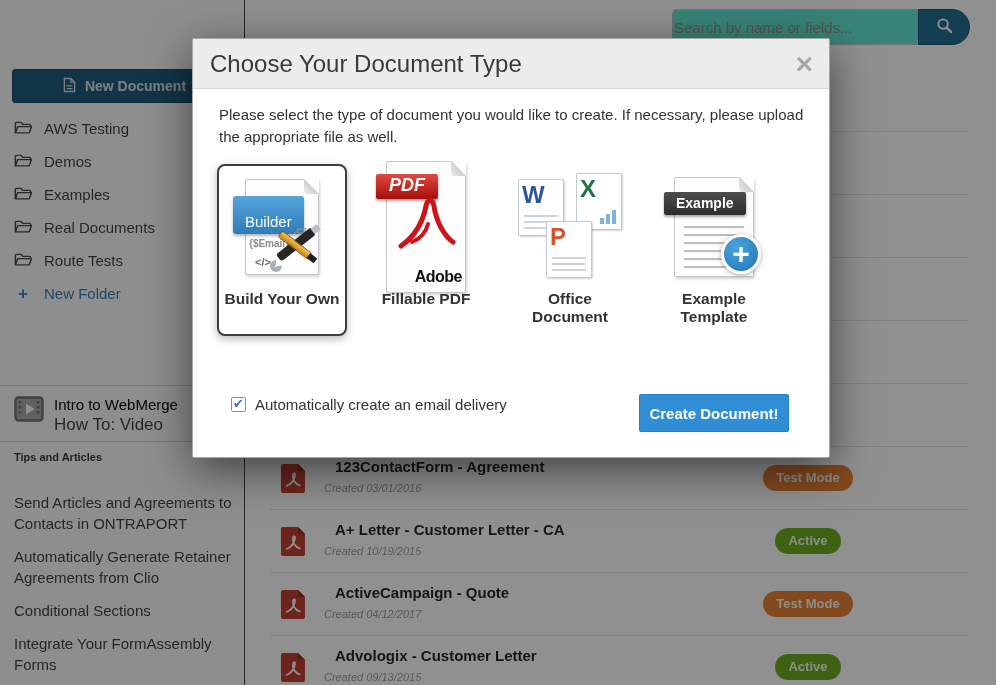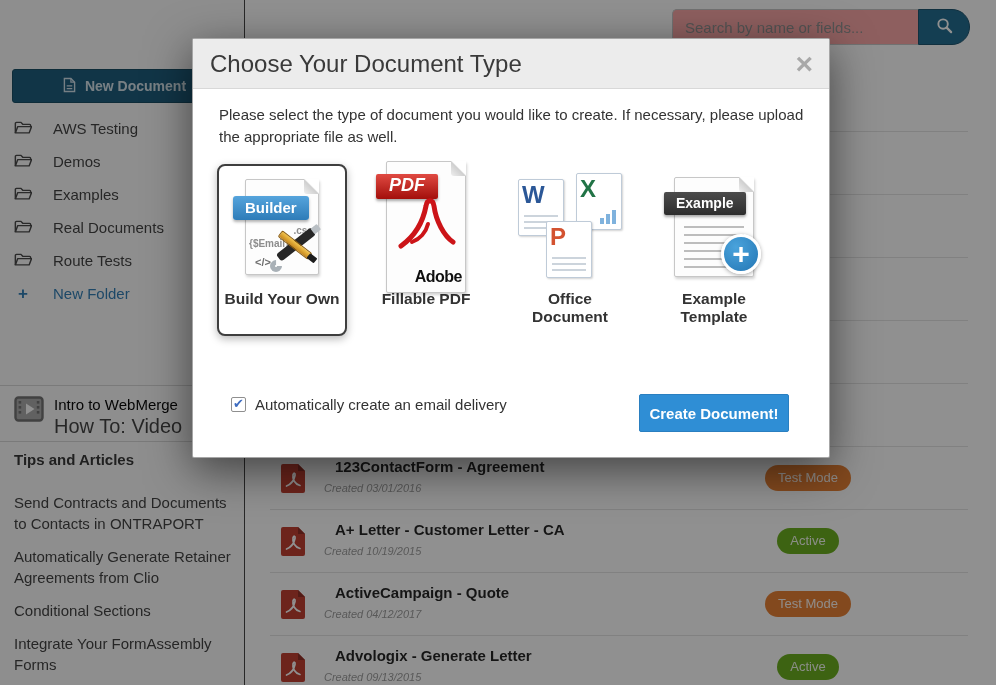--- a/index.html
+++ b/index.html
@@ -6,50 +6,50 @@
   html, body { width: 996px; height: 685px; overflow: hidden; }
   body { font-family: "Liberation Sans", "DejaVu Sans", sans-serif; background: #fff; position: relative; }
 
   .stage { position: relative; width: 996px; height: 685px; }
 
   
   .page-title { position: absolute; left: 14px; top: 8px; font-size: 28px; font-weight: 400; color: #3c3c3c; }
 
   .search-group { position: absolute; left: 672px; top: 9px; width: 298px; height: 36px; display: flex; }
   .search-input { flex: 1; height: 36px; border: 1px solid #c6c6c6; border-right: none; border-radius: 5px 0 0 5px;
-    padding: 0 12px; font-size: 15px; color: #444; background: #fca5a5; outline: none; font-family: inherit; }
+    padding: 0 1px; font-size: 15px; color: #444; background: #5eead4; outline: none; font-family: inherit; }
   .search-input::placeholder { color: #8f8f8f; }
   .search-btn { width: 52px; height: 36px; background: #1d6a8e; border: 1px solid #174f6b; border-radius: 0 18px 18px 0;
     display: flex; align-items: center; justify-content: center; cursor: pointer; }
 
   
   .sidebar { position: absolute; left: 0; top: 0; width: 245px; height: 685px; background: #fcfcfc; border-right: 1px solid #404040; }
   .new-doc-btn { position: absolute; left: 12px; top: 69px; width: 225px; height: 34px; background: #16597a; border: 1px solid #114burg; border: 1px solid #114960; border-radius: 3px; color: #d4e2ea; font-size: 14px; font-weight: 700; display: flex; align-items: center; justify-content: center; gap: 9px; cursor: pointer; font-family: inherit; }
   .folder-list { position: absolute; left: 0; top: 112px; width: 100%; list-style: none; }
-  .folder-item { height: 33px; display: flex; align-items: center; gap: 21px; padding: 0 14px; font-size: 15px; color: #3e3e3e; cursor: pointer; }
+  .folder-item { height: 33px; display: flex; align-items: center; gap: 12px; padding: 0 14px; font-size: 15px; color: #3e3e3e; cursor: pointer; }
   .new-folder { color: #2d7cb5; }
   .new-folder .plus { font-weight: 700; font-size: 17px; width: 18px; text-align: center; }
 
   .sb-divider { position: absolute; left: 0; width: 245px; border-top: 1px solid #d6d6d6; }
   .video-promo { position: absolute; left: 14px; top: 396px; right: 8px; display: flex; gap: 10px; align-items: flex-start; }
   .video-title { font-size: 15px; color: #000000; cursor: pointer; }
-  .video-sub { font-size: 20px; color: #3e3e3e; margin-top: 2px; }
-
-  .tips-heading { position: absolute; left: 14px; top: 451px; font-size: 15px; font-weight: 700; color: #333; }
+  .video-sub { font-size: 17px; color: #3e3e3e; margin-top: 2px; }
+
+  .tips-heading { position: absolute; left: 14px; top: 451px; font-size: 11px; font-weight: 700; color: #333; }
   .tips-list { position: absolute; left: 14px; top: 492px; width: 218px; list-style: none; }
   .tips-list li { font-size: 15px; color: #3d3d3d; line-height: 21px; margin-bottom: 12px; cursor: pointer; }
 
   
   .doc-table { position: absolute; left: 270px; top: 69px; width: 698px; }
   .drow { height: 63px; border-bottom: 1px solid #e4e4e4; position: relative; }
   .drow .pdf-ic { position: absolute; left: 10px; top: 16px; }
   .drow .dname { position: absolute; left: 65px; top: 11px; font-size: 15px; font-weight: 700; color: #1f1f1f; }
   .drow .dcreated { position: absolute; left: 54px; top: 35px; font-size: 11px; color: #9a9a9a; font-style: italic; }
   .badge-wrap { position: absolute; left: 483px; top: 18px; width: 110px; text-align: center; }
-  .badge { display: inline-block; padding: 5px 13px 6px; border-radius: 15px; font-size: 13px; font-weight: 400; color: rgba(255,255,255,0.93); text-align: center; }
+  .badge { display: inline-block; padding: 5px 13px 6px; border-radius: 15px; font-size: 13px; font-weight: 700; color: rgba(255,255,255,0.93); text-align: center; }
   .badge--test { background: #e87e2e; }
   .badge--active { background: #67ad18; }
 
   
   .overlay { position: absolute; inset: 0; background: rgba(10,10,10,0.455); z-index: 10; }
   .modal { position: absolute; left: 192px; top: 38px; width: 638px; height: 420px; background: #fff; z-index: 20;
     border: 1px solid rgba(0,0,0,0.35); border-radius: 2px; box-shadow: 0 12px 45px rgba(0,0,0,0.55); }
   .modal-header { height: 50px; background: #ececec; border-bottom: 1px solid #d8d8d8; display: flex; align-items: center; justify-content: space-between; padding: 0 16px 0 17px; }
   .modal-title { font-size: 24px; font-weight: 400; color: #3a3a3a; }
   .modal-close { font-size: 30px; font-weight: 700; color: #a8a8a8; line-height: 26px; cursor: pointer; }
@@ -62,21 +62,21 @@
   .tile-label { margin-top: 5px; font-size: 15.5px; font-weight: 700; color: #333; }
 
   
   .pg { position: relative; background: #fdfdfd; border: 1px solid #c7c7c7; border-radius: 2px; box-shadow: 1px 2px 3px rgba(0,0,0,0.18); }
   .pg .fold { position: absolute; top: -1px; right: -1px; width: 15px; height: 15px;
     background: linear-gradient(225deg, #fff 0%, #fff 46%, #cfcfcf 52%, #efefef 100%); border-bottom-left-radius: 3px; }
 
   
   .builder-page { width: 74px; height: 96px; }
   .ribbon-blue { position: absolute; top: 16px; left: -13px; background: linear-gradient(#55a4dc, #2e7cb8); color: #fff;
-    font-size: 15px; font-weight: 700; padding: 3px 12px 4px; border-radius: 3px; box-shadow: 0 2px 3px rgba(0,0,0,0.3); }
+    font-size: 15px; font-weight: 400; padding: 17px 12px 4px; border-radius: 3px; box-shadow: 0 2px 3px rgba(0,0,0,0.3); }
   .code-css { position: absolute; top: 45px; right: 5px; font-size: 10px; font-weight: 700; color: #8d8d8d; }
   .code-email { position: absolute; top: 58px; left: 3px; font-size: 10px; font-weight: 700; color: #8d8d8d; }
   .code-tags { position: absolute; top: 76px; left: 9px; font-size: 11px; font-weight: 700; color: #6f6f6f; }
   .tools { position: absolute; bottom: 4px; right: -6px; width: 52px; height: 46px; }
   .t-driver { position: absolute; top: 17px; left: 4px; width: 38px; height: 8px; border-radius: 2px;
     background: linear-gradient(#f3c44c, #c5861d); border: 1px solid #8a5c10; transform: rotate(38deg); }
   .t-driver::after { content: ""; position: absolute; right: -8px; top: 0px; width: 9px; height: 6px; background: #1d1d1d; border-radius: 1px; }
   .t-marker { position: absolute; top: 16px; left: 2px; width: 44px; height: 9px; border-radius: 3px; background: #272727; transform: rotate(-38deg); }
   .t-marker::after { content: ""; position: absolute; right: -7px; top: 1px; width: 8px; height: 7px; background: #b9bfc4; border-radius: 1px; }
   .t-wrench { position: absolute; bottom: -2px; left: -2px; width: 12px; height: 12px; border: 5px solid #a9b1b7;
@@ -211,21 +211,21 @@
       <div>
         <div class="video-title">Intro to WebMerge</div>
         <div class="video-sub">How To: Video</div>
       </div>
     </div>
 
     <div class="sb-divider" style="top:441px;"></div>
 
     <div class="tips-heading">Tips and Articles</div>
     <ul class="tips-list">
-      <li>Send Contracts and Documents to Contacts in ONTRAPORT</li>
+      <li>Send Articles and Agreements to Contacts in ONTRAPORT</li>
       <li>Automatically Generate Retainer Agreements from Clio</li>
       <li>Conditional Sections</li>
       <li>Integrate Your FormAssembly Forms</li>
 
     </ul>
   </aside>
 
   <main class="doc-table">
     <div class="drow"></div>
     <div class="drow"></div>
@@ -274,21 +274,21 @@
     </div>
 
     <div class="drow">
       <span class="pdf-ic">
         <svg width="26" height="31" viewBox="0 0 26 31">
             <path d="M3 1 h15 l7 7 v20 a2 2 0 0 1 -2 2 H3 a2 2 0 0 1 -2 -2 V3 a2 2 0 0 1 2 -2 Z" fill="#bf3a2b"></path>
             <path d="M18 1 l7 7 h-7 Z" fill="#8e2a20"></path>
             <path d="M6.5 23 C10.5 21.5 14 17 15 12.5 C15.6 9.8 13.6 9.3 13 12 C12.2 16 14.8 21 20 22.5" stroke="#fff" stroke-width="1.7" fill="none" stroke-linecap="round"></path>
           </svg>
       </span>
-      <span class="dname">Advologix - Generate Letter</span>
+      <span class="dname">Advologix - Customer Letter</span>
       <span class="dcreated">Created 09/13/2015</span>
       <span class="badge-wrap"><span class="badge badge--active">Active</span></span>
     </div>
   </main>
 
   <div class="overlay"></div>
 
   <div class="modal">
     <div class="modal-header">
       <span class="modal-title">Choose Your Document Type</span>

